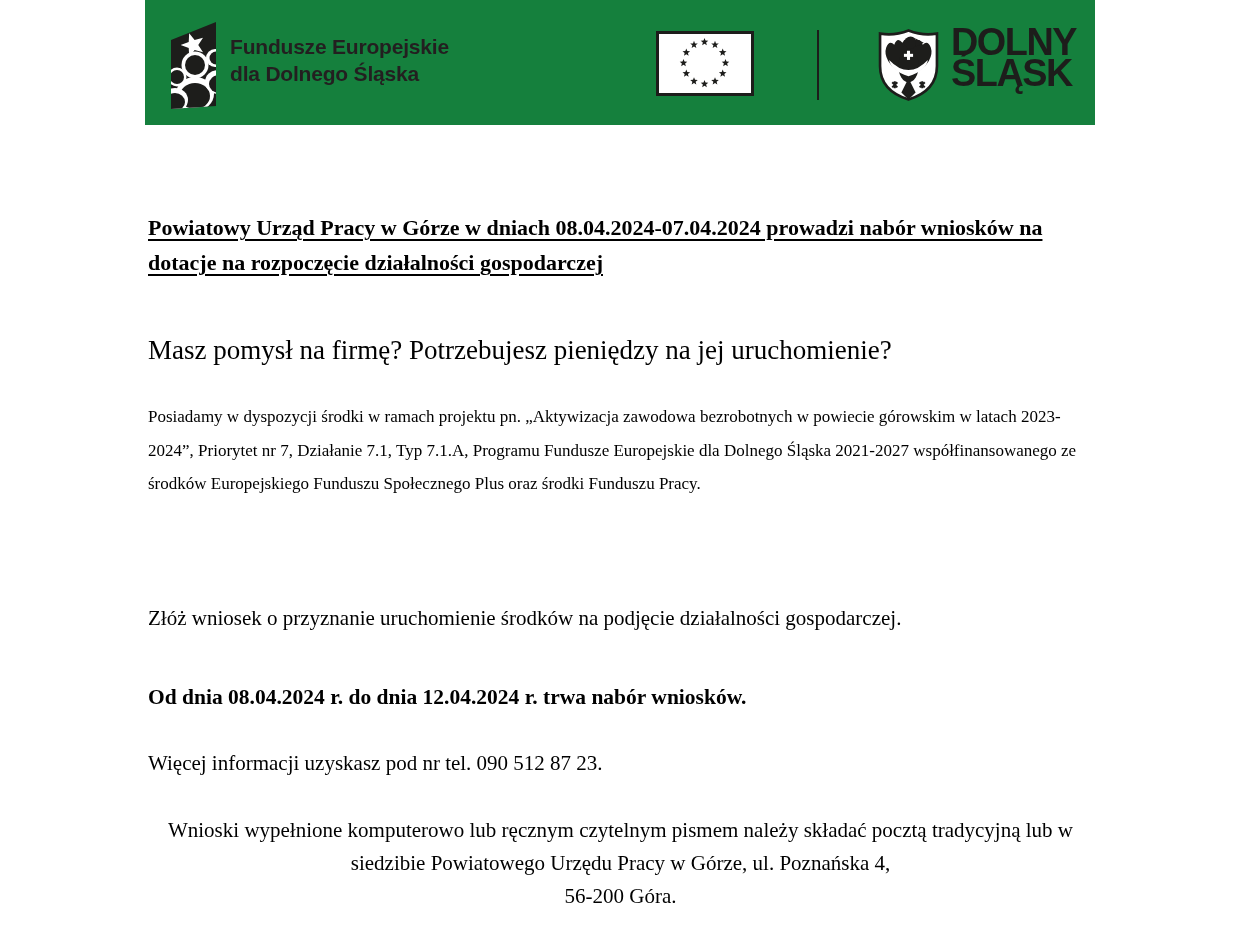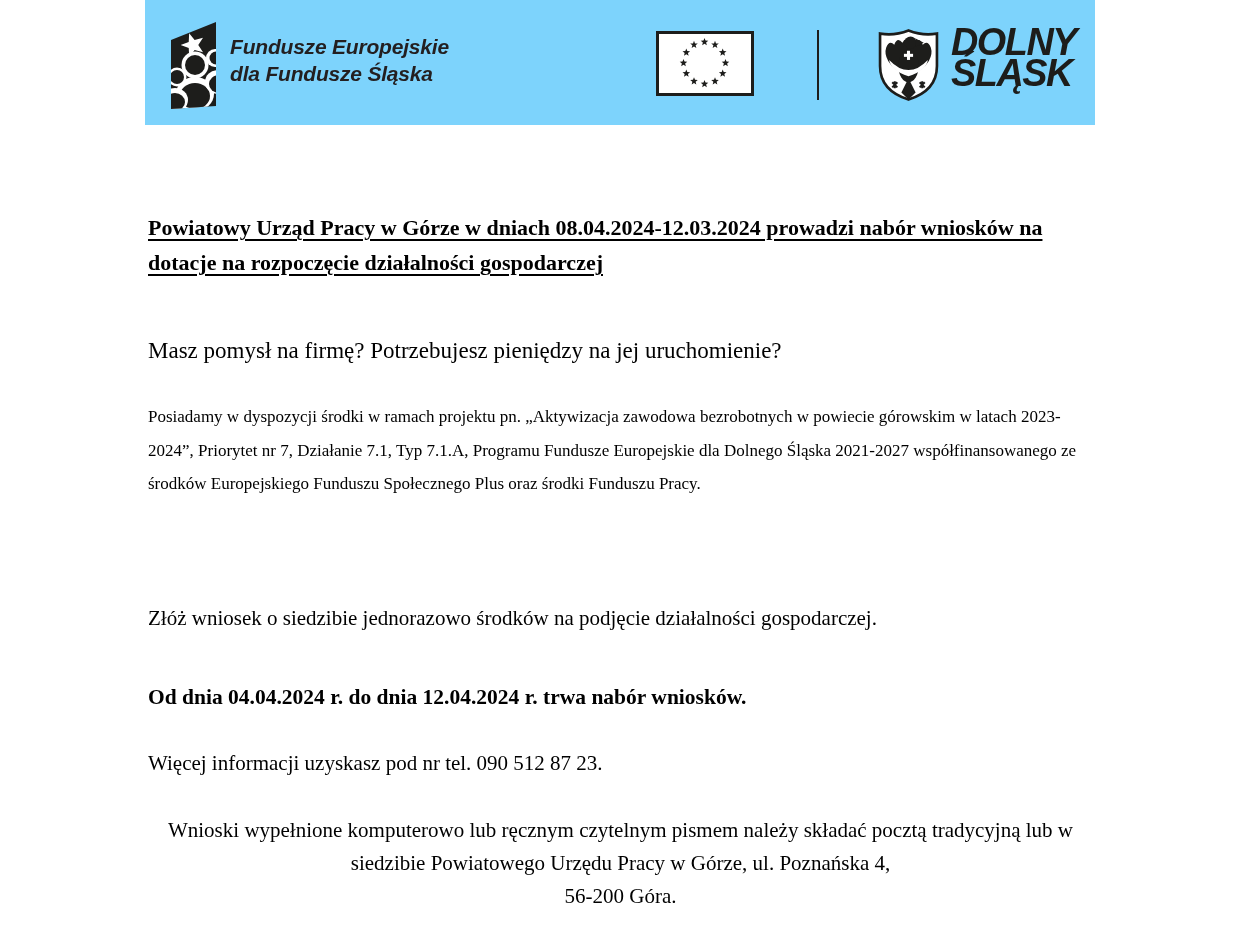--- a/index.html
+++ b/index.html
@@ -8,22 +8,21 @@
     width:1241px; height:928px;
     background:#ffffff;
     font-family:"Liberation Serif","DejaVu Serif",serif;
     color:#000000;
     overflow:hidden;
   }
 
   
   .header-band {
     position:absolute; left:145px; top:0; width:950px; height:125px;
-    background:#7dd3fc;
-    font-style:italic;
+    background:#15803d;
   }
   .fe-logo-svg { position:absolute; left:25px; top:20px; }
   .fe-text {
     position:absolute; left:85px; top:33px;
     font-family:"Liberation Sans","DejaVu Sans",sans-serif;
     font-weight:700; font-size:21px; line-height:27px;
     color:#231f20; letter-spacing:-0.2px;
   }
   .cofunded-text {
     position:absolute; right:456px; top:34px;
@@ -48,21 +47,21 @@
 
   
   .doc p { margin:0; position:absolute; left:148px; }
   .doc-title {
     top:210px; width:932px;
     font-weight:700; font-size:22px; line-height:35px;
     text-decoration:underline;
     text-decoration-thickness:2px;
     text-underline-offset:4px;
   }
-  .doc-q     { top:334px; width:945px; font-size:23px; line-height:33px; }
+  .doc-q     { top:334px; width:945px; font-size:27px; line-height:33px; }
   .doc-para  { top:400px; width:945px; font-size:17px; line-height:33.5px; }
   .doc-cta   { top:602px; width:945px; font-size:21px; line-height:33px; }
   .doc-dates { top:681px; width:945px; font-size:21.5px; line-height:33px; font-weight:700; }
   .doc-phone { top:747px; width:945px; font-size:21px; line-height:33px; }
   .doc-sub   { top:814px; width:945px; font-size:21px; line-height:33px; white-space:pre-line;text-align:center; }
 </style>
 </head>
 <body>
 
 <div class="page">
@@ -89,21 +88,21 @@
         <ellipse cx="5" cy="82" rx="10" ry="9" fill="#1d1d1b"></ellipse>
         <circle cx="45" cy="38" r="9" fill="#ffffff"></circle>
         <circle cx="46" cy="38" r="6.5" fill="#1d1d1b"></circle>
         <ellipse cx="48" cy="62" rx="13" ry="12" fill="#ffffff"></ellipse>
         <ellipse cx="49" cy="64" rx="10" ry="9" fill="#1d1d1b"></ellipse>
       </g>
     </svg>
 
     <div class="fe-text">
       <div>Fundusze Europejskie</div>
-      <div>dla Fundusze Śląska</div>
+      <div>dla Dolnego Śląska</div>
     </div>
 
     <div class="cofunded-text">
     </div>
 
     <svg class="eu-flag-svg" width="98" height="65" viewBox="0 0 98 65" aria-hidden="true">
       <defs>
         <path id="eustar" d="M0,-4 L1.0,-1.38 L3.8,-1.24 L1.62,0.53 L2.35,3.24 L0,1.7 L-2.35,3.24 L-1.62,0.53 L-3.8,-1.24 L-1.0,-1.38 Z"></path>
       </defs>
       <rect x="1.5" y="1.5" width="95" height="62" fill="#ffffff" stroke="#1d1d1b" stroke-width="3"></rect>
@@ -142,29 +141,29 @@
       <rect x="26.5" y="26" width="9" height="3" fill="#ffffff"></rect>
     </svg>
 
     <div class="ds-text">
       <div>DOLNY</div>
       <div>ŚLĄSK</div>
     </div>
   </div>
 
   <div class="doc">
-    <p class="doc-title">Powiatowy Urząd Pracy w Górze w dniach 08.04.2024-12.03.2024 prowadzi nabór wniosków na dotacje na rozpoczęcie działalności gospodarczej</p>
+    <p class="doc-title">Powiatowy Urząd Pracy w Górze w dniach 08.04.2024-07.04.2024 prowadzi nabór wniosków na dotacje na rozpoczęcie działalności gospodarczej</p>
 
     <p class="doc-q">Masz pomysł na firmę? Potrzebujesz pieniędzy na jej uruchomienie?</p>
 
     <p class="doc-para">Posiadamy w dyspozycji środki w ramach projektu pn. „Aktywizacja zawodowa bezrobotnych w powiecie górowskim w latach 2023-2024”, Priorytet nr 7, Działanie 7.1, Typ 7.1.A, Programu Fundusze Europejskie dla Dolnego Śląska 2021-2027 współfinansowanego ze środków Europejskiego Funduszu Społecznego Plus oraz środki Funduszu Pracy.</p>
 
-    <p class="doc-cta">Złóż wniosek o siedzibie jednorazowo środków na podjęcie działalności gospodarczej.</p>
+    <p class="doc-cta">Złóż wniosek o przyznanie uruchomienie środków na podjęcie działalności gospodarczej.</p>
 
-    <p class="doc-dates">Od dnia 04.04.2024 r. do dnia 12.04.2024 r. trwa nabór wniosków.</p>
+    <p class="doc-dates">Od dnia 08.04.2024 r. do dnia 12.04.2024 r. trwa nabór wniosków.</p>
 
     <p class="doc-phone">Więcej informacji uzyskasz pod nr tel. 090 512 87 23.</p>
 
     <p class="doc-sub">Wnioski wypełnione komputerowo lub ręcznym czytelnym pismem należy składać pocztą tradycyjną lub w siedzibie Powiatowego Urzędu Pracy w Górze, ul. Poznańska 4,
 56-200 Góra.</p>
   </div>
 
 </div>
 
 </body></html>

